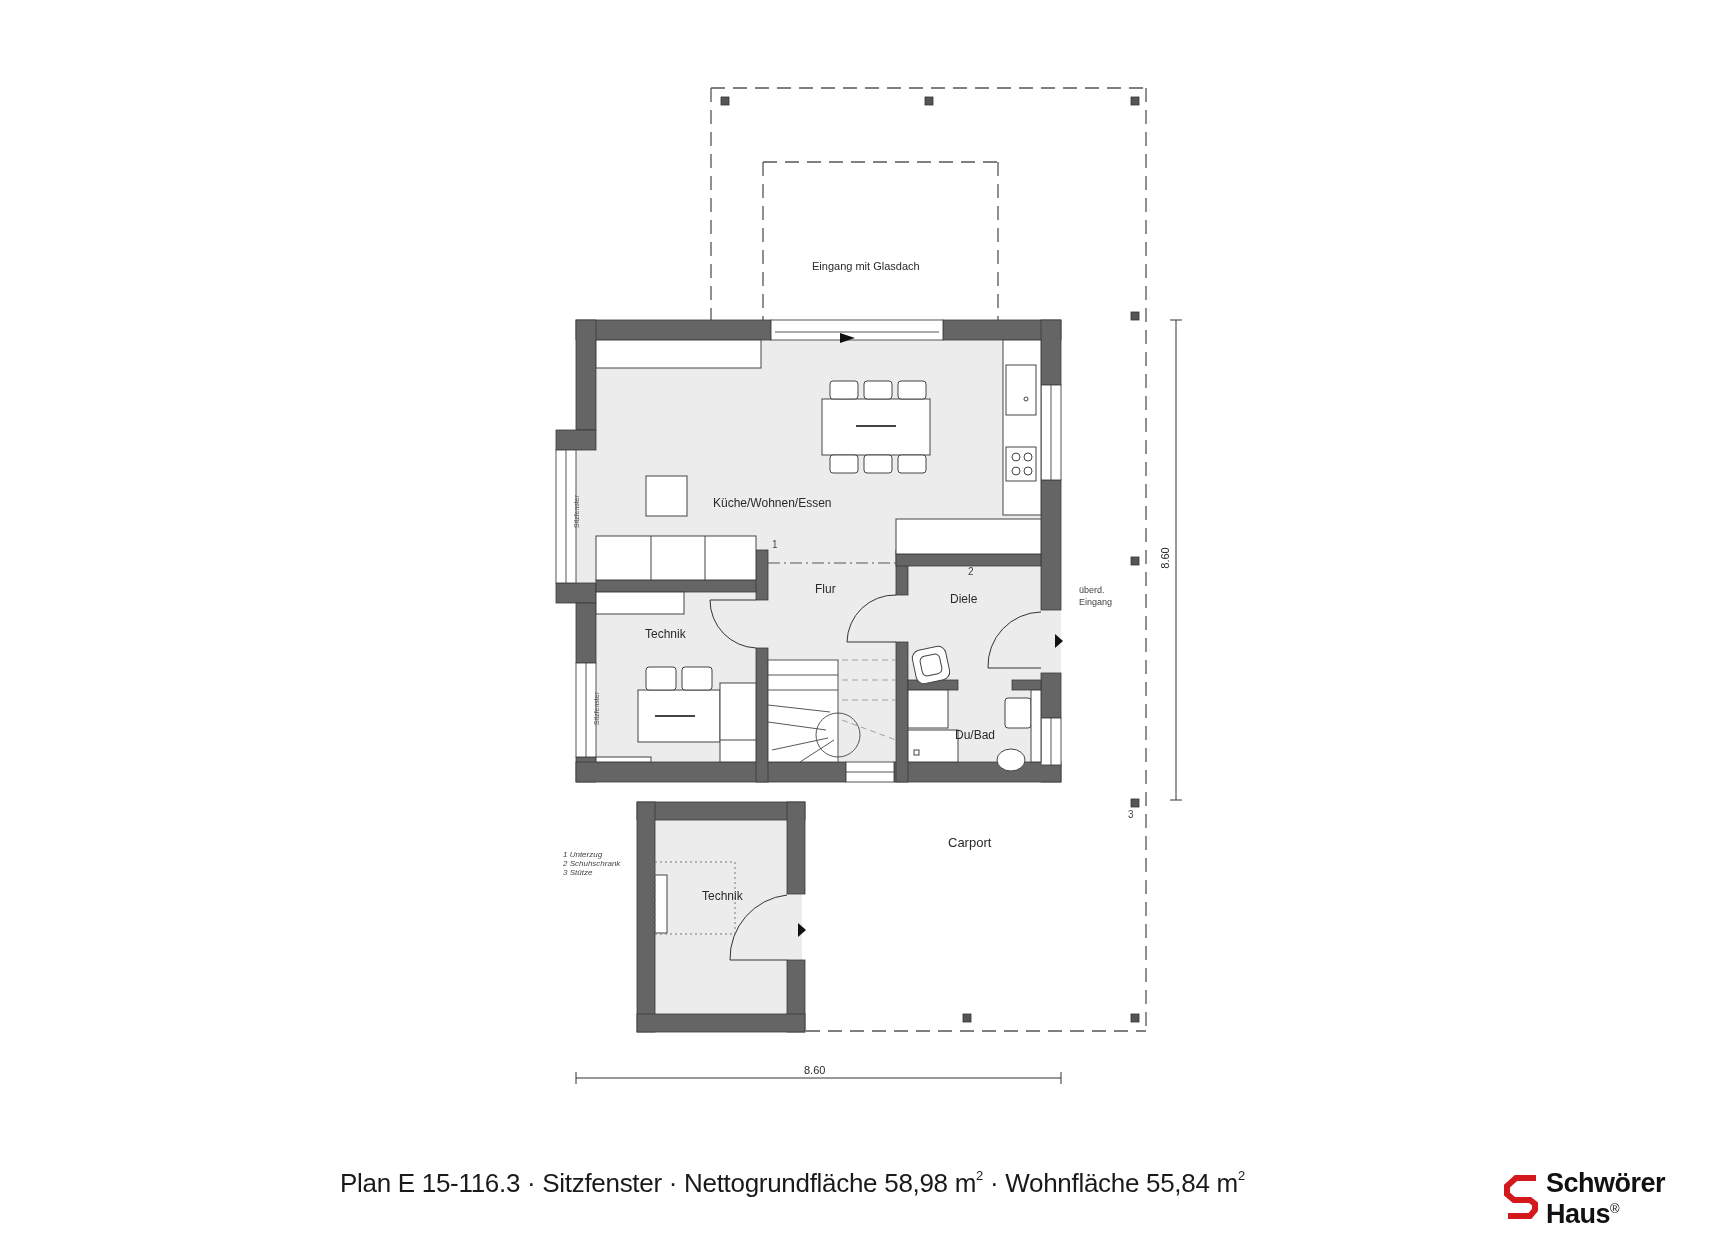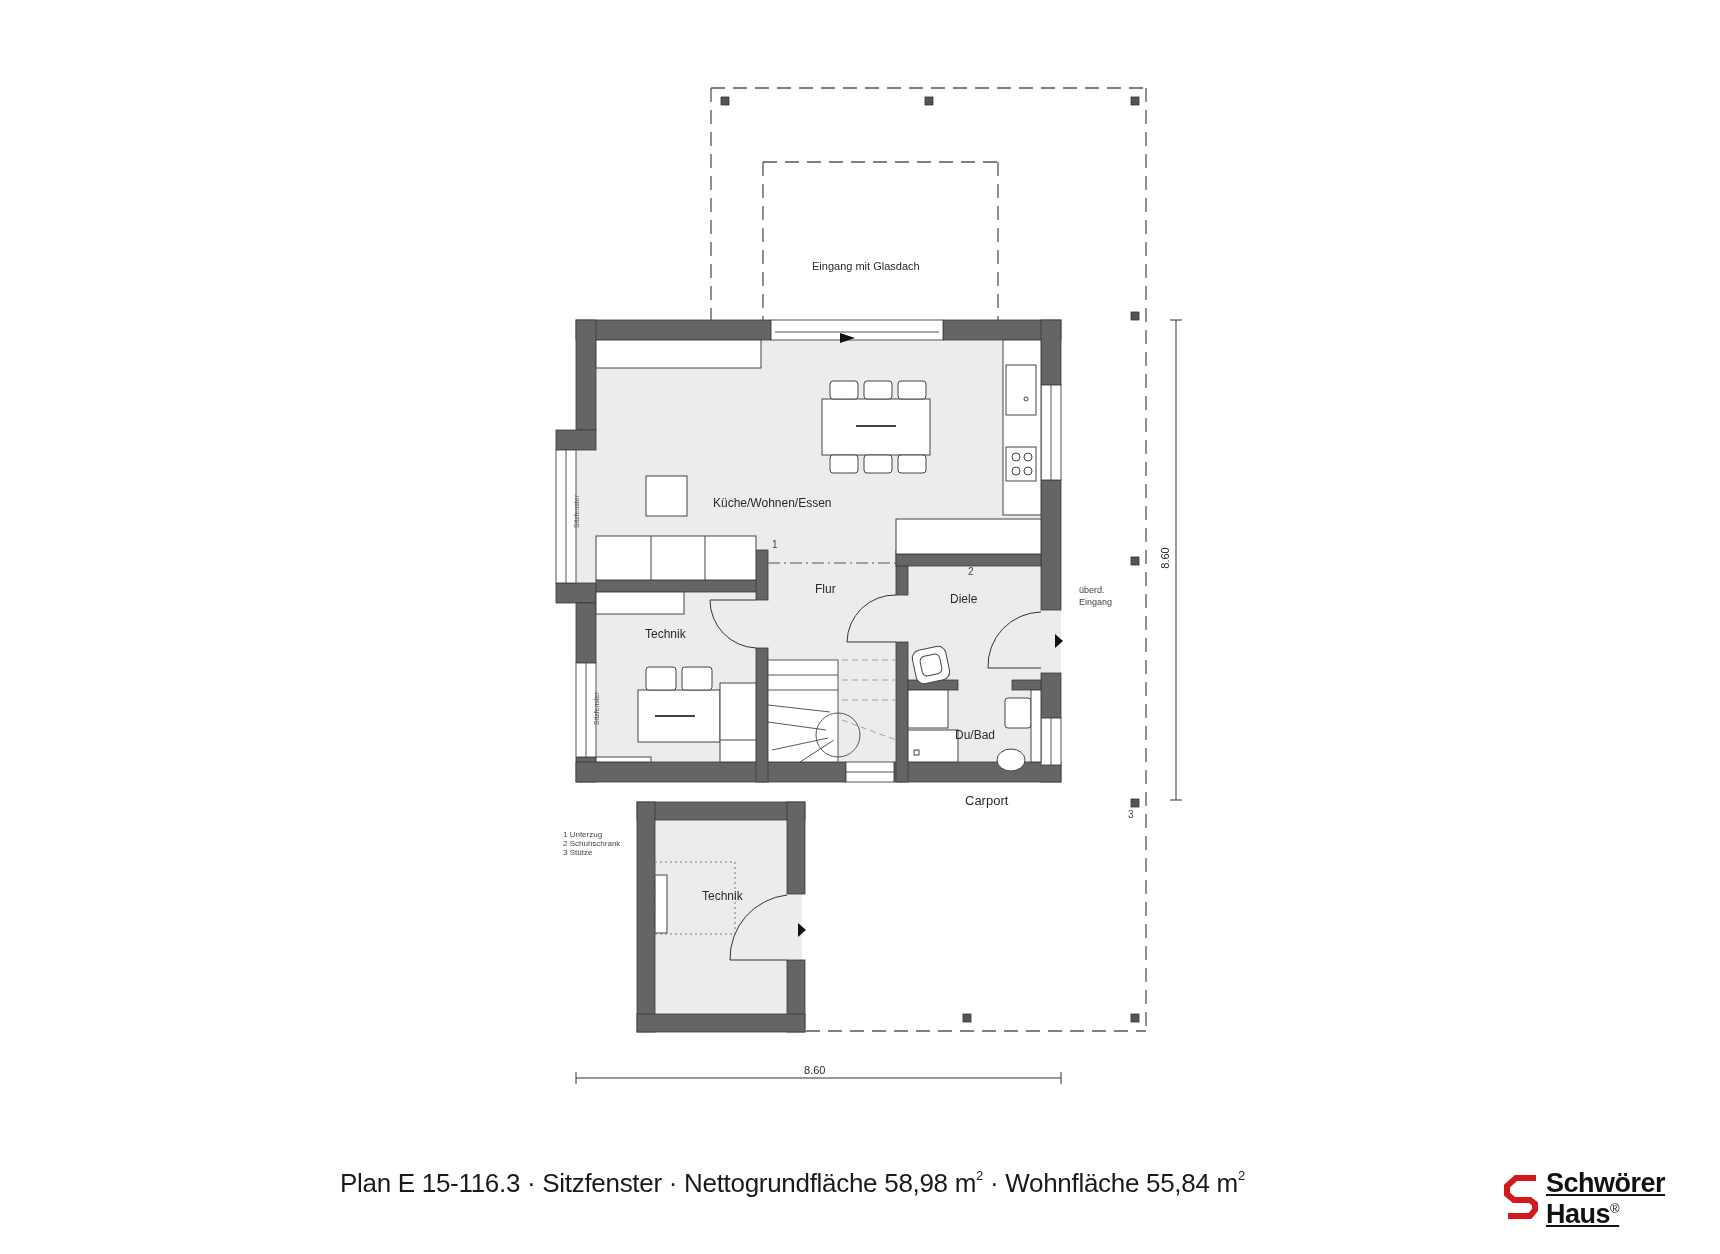--- a/index.html
+++ b/index.html
@@ -6,21 +6,21 @@
   body { width:1720px; height:1254px; position:relative; overflow:hidden;
          font-family:"Liberation Sans", sans-serif; color:#222; }
   svg.plan { position:absolute; left:0; top:0; }
   .lbl { position:absolute; font-family:"Liberation Sans", sans-serif; color:#2a2a2a; white-space:nowrap; }
   .room { font-size:12px; }
   .small { font-size:8px; line-height:9px; color:#444; }
   .vert { transform:rotate(-90deg); transform-origin:center center; font-size:7px; color:#555; }
   .caption { position:absolute; left:340px; top:1168px; font-size:26px; color:#1a1a1a; letter-spacing:-0.3px; }
   .caption sup { font-size:13px; vertical-align:12px; }
   .logo { position:absolute; left:1502px; top:1168px; width:210px; height:60px; }
-  .logo-text { position:absolute; left:44px; top:2px; font-weight:bold; font-size:27px; line-height:26px; color:#111; letter-spacing:-0.5px;text-decoration:underline; }
+  .logo-text { position:absolute; left:44px; top:2px; font-weight:bold; font-size:27px; line-height:26px; color:#111; letter-spacing:-0.5px; }
   .logo-text sup { font-size:13px; font-weight:normal; vertical-align:10px; }
 </style>
 </head>
 <body>
 
 <svg class="plan" width="1720" height="1254" viewBox="0 0 1720 1254">
 
   <g fill="none" stroke="#555" stroke-width="1.3" stroke-dasharray="14,8">
     <line x1="711" y1="88" x2="1146" y2="88"></line>
     <line x1="711" y1="88" x2="711" y2="320"></line>
@@ -208,33 +208,33 @@
   </g>
 </svg>
 
 <div class="lbl room" style="left:812px;top:260px;font-size:11px;">Eingang mit Glasdach</div>
 <div class="lbl room" style="left:713px;top:496px;font-size:12px;">Küche/Wohnen/Essen</div>
 <div class="lbl room" style="left:815px;top:582px;">Flur</div>
 <div class="lbl room" style="left:950px;top:592px;">Diele</div>
 <div class="lbl room" style="left:645px;top:627px;">Technik</div>
 <div class="lbl room" style="left:955px;top:728px;">Du/Bad</div>
 <div class="lbl room" style="left:702px;top:889px;">Technik</div>
-<div class="lbl room" style="left:948px;top:793px;font-size:13px;margin-left:17px;">Carport</div>
+<div class="lbl room" style="left:948px;top:835px;font-size:13px;">Carport</div>
 <div class="lbl small" style="left:1079px;top:584px;font-size:9px;line-height:12px;">
   <div>überd.</div>
   <div>Eingang</div>
 </div>
 <div class="lbl vert" style="left:560px;top:508px;">Sitzfenster</div>
 <div class="lbl vert" style="left:580px;top:705px;">Sitzfenster</div>
 
 <div class="lbl small" style="left:772px;top:540px;font-size:10px;">1</div>
 <div class="lbl small" style="left:968px;top:567px;font-size:10px;">2</div>
 <div class="lbl small" style="left:1128px;top:810px;font-size:10px;">3</div>
 
-<div class="lbl small" style="left:563px;top:830px;">
+<div class="lbl small" style="left:563px;top:850px;font-style:italic;">
   <div>1 Unterzug</div>
   <div>2 Schuhschrank</div>
   <div>3 Stütze</div>
 </div>
 
 <div class="lbl" style="left:804px;top:1064px;font-size:11px;">8.60</div>
 <div class="lbl" style="left:1154px;top:552px;font-size:11px;transform:rotate(-90deg);">8.60</div>
 
 <div class="caption">
   <span>Plan E 15-116.3</span>

